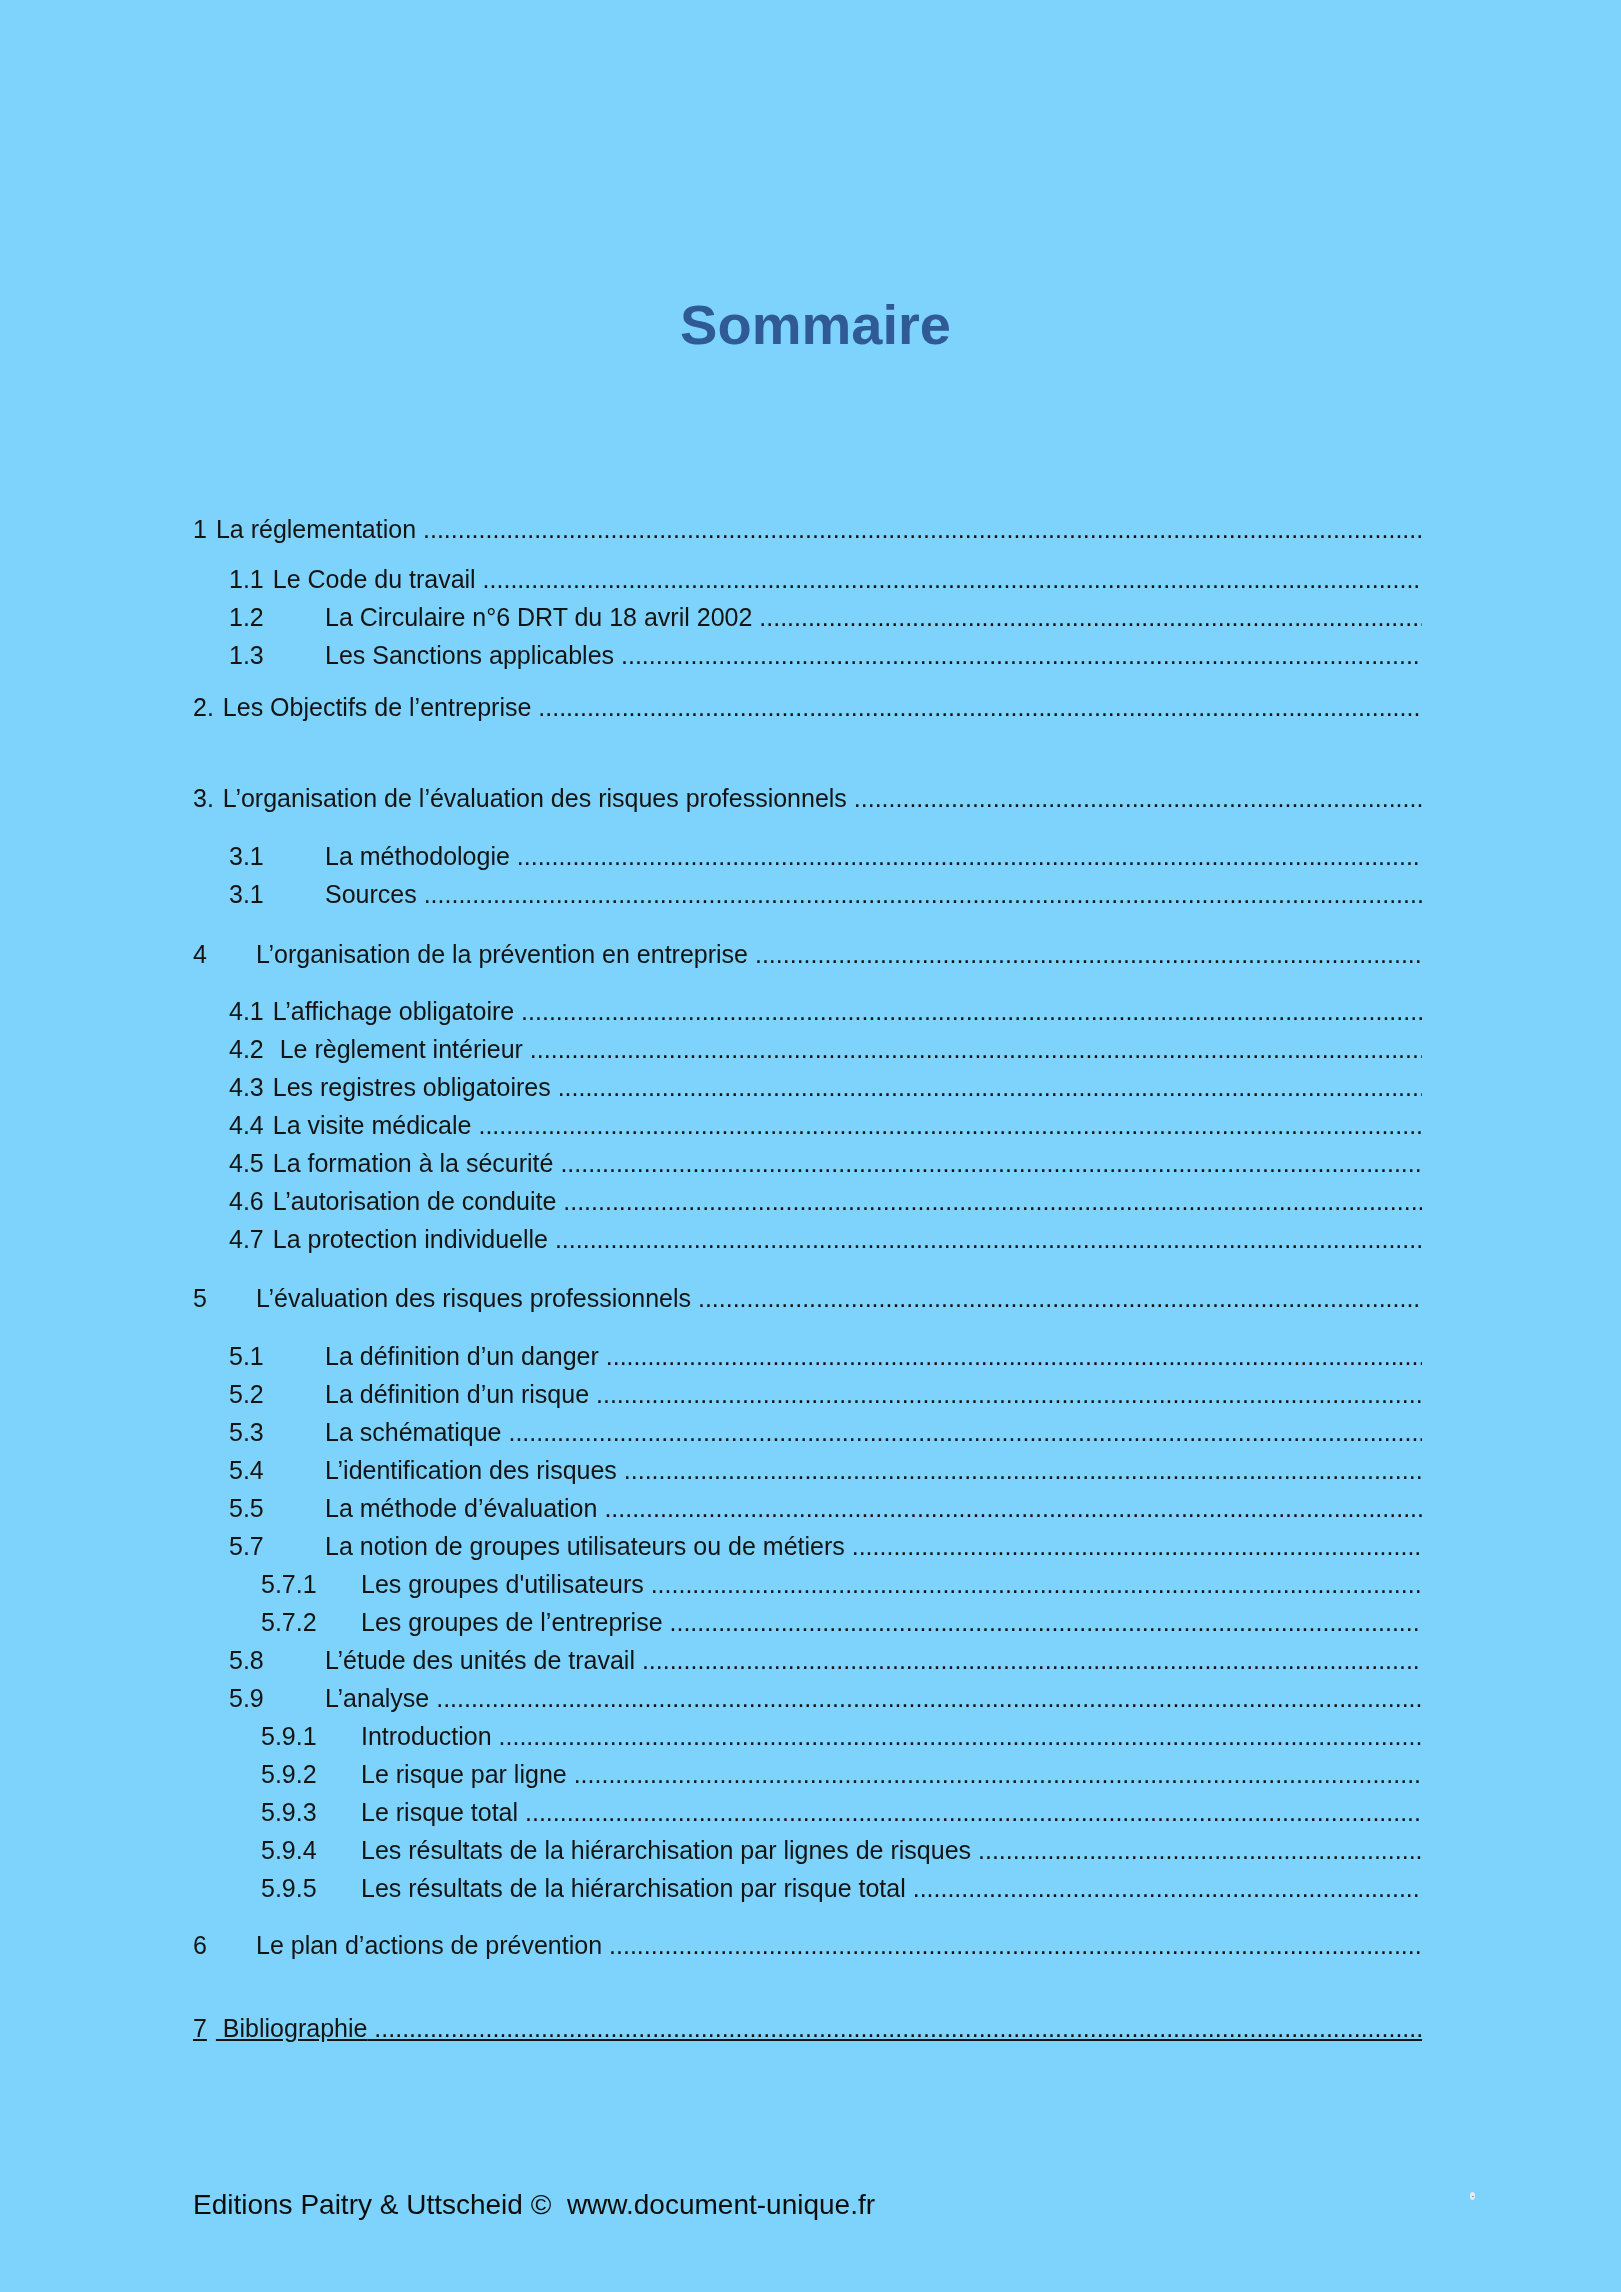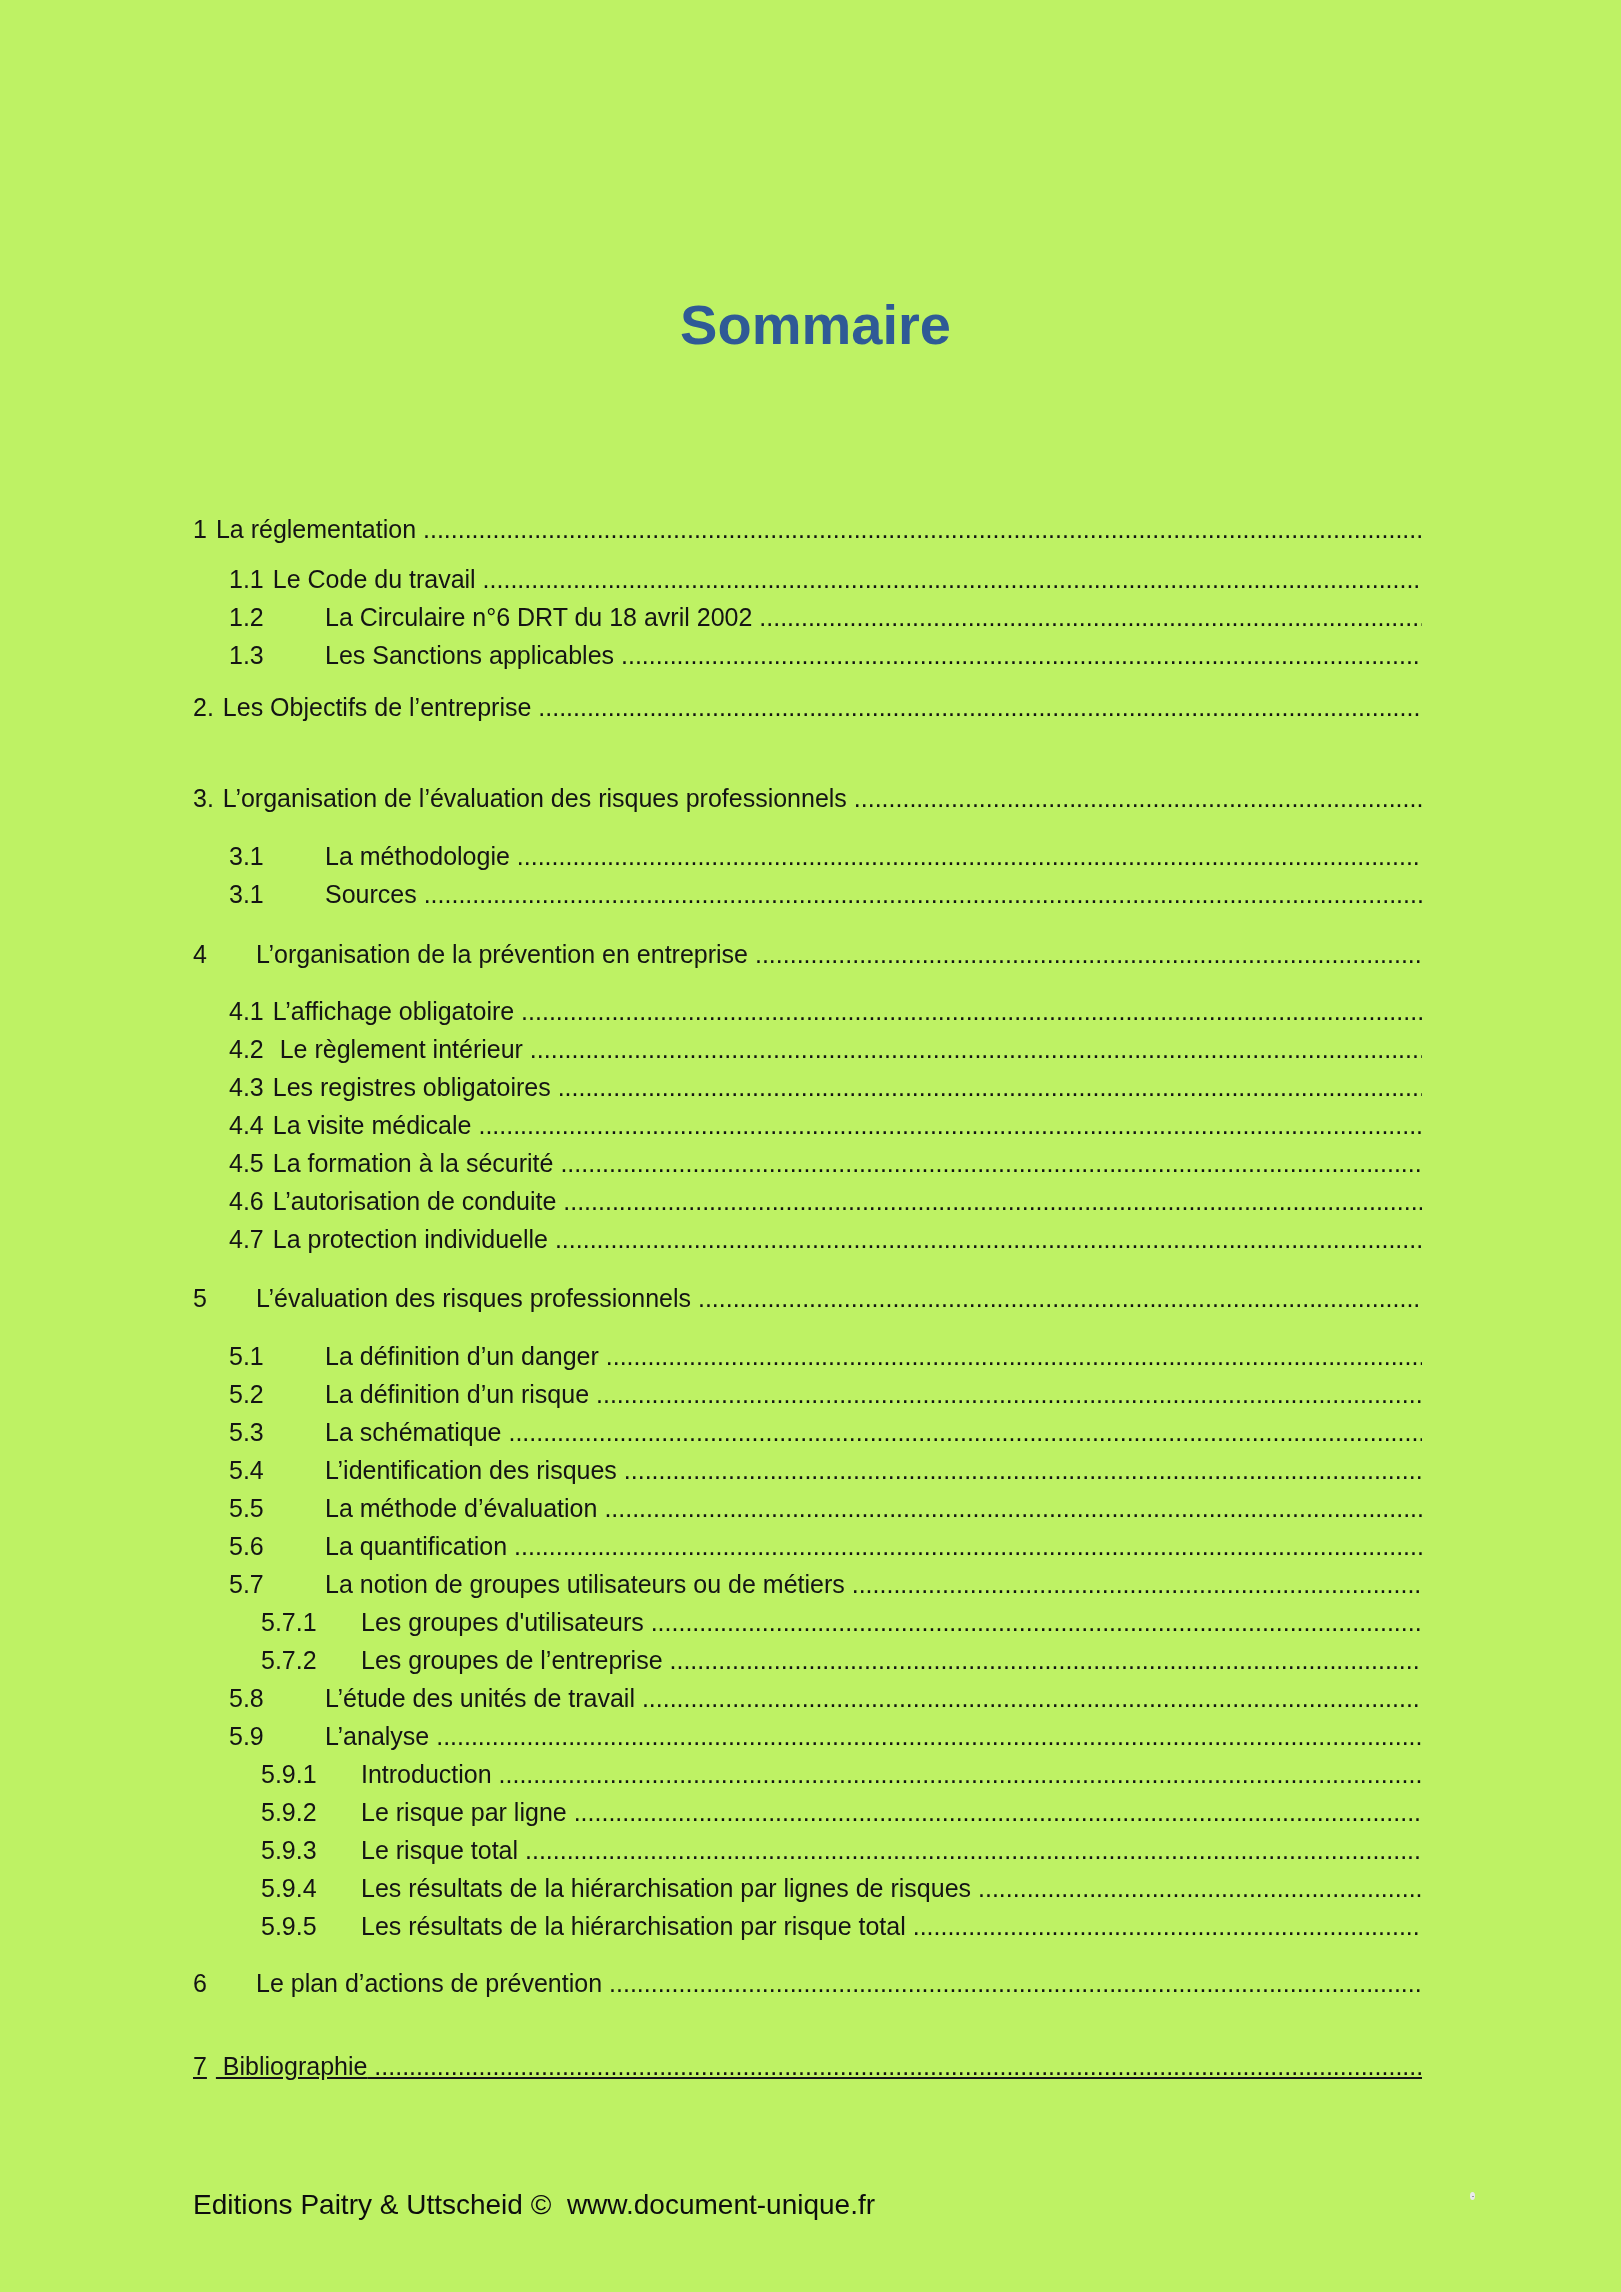--- a/index.html
+++ b/index.html
@@ -13,21 +13,21 @@
     position: relative;
     overflow: hidden;
     font-family: "Liberation Sans", "DejaVu Sans", sans-serif;
     color: #141414;
   }
   .page {
     position: absolute;
     left: 0; top: 0;
     width: 1622px;
     height: 2293px;
-    background: #bef264;
+    background: #7dd3fc;
   }
   .doc-title {
     position: absolute;
     left: 193px;
     right: 184px;
     top: 297px;
     margin: 0;
     text-align: center;
     font-size: 56px;
     line-height: 1;
@@ -117,21 +117,20 @@
     <div class="row l2 no-tab"><span class="num">4.4</span><span class="txt">La visite médicale</span><span class="leader"></span></div>
     <div class="row l2 no-tab"><span class="num">4.5</span><span class="txt">La formation à la sécurité</span><span class="leader"></span></div>
     <div class="row l2 no-tab"><span class="num">4.6</span><span class="txt">L’autorisation de conduite</span><span class="leader"></span></div>
     <div class="row l2 no-tab"><span class="num">4.7</span><span class="txt">La protection individuelle</span><span class="leader"></span></div>
     <div class="row l1 tab mt23"><span class="num">5</span><span class="txt">L’évaluation des risques professionnels</span><span class="leader"></span></div>
     <div class="row l2 tab mt22"><span class="num">5.1</span><span class="txt">La définition d’un danger</span><span class="leader"></span></div>
     <div class="row l2 tab"><span class="num">5.2</span><span class="txt">La définition d’un risque</span><span class="leader"></span></div>
     <div class="row l2 tab"><span class="num">5.3</span><span class="txt">La schématique</span><span class="leader"></span></div>
     <div class="row l2 tab"><span class="num">5.4</span><span class="txt">L’identification des risques</span><span class="leader"></span></div>
     <div class="row l2 tab"><span class="num">5.5</span><span class="txt">La méthode d’évaluation</span><span class="leader"></span></div>
-    <div class="row l2 tab"><span class="num">5.6</span><span class="txt">La quantification</span><span class="leader"></span></div>
     <div class="row l2 tab"><span class="num">5.7</span><span class="txt">La notion de groupes utilisateurs ou de métiers</span><span class="leader"></span></div>
     <div class="row l3 tab"><span class="num">5.7.1</span><span class="txt">Les groupes d'utilisateurs</span><span class="leader"></span></div>
     <div class="row l3 tab"><span class="num">5.7.2</span><span class="txt">Les groupes de l’entreprise</span><span class="leader"></span></div>
     <div class="row l2 tab"><span class="num">5.8</span><span class="txt">L’étude des unités de travail</span><span class="leader"></span></div>
     <div class="row l2 tab"><span class="num">5.9</span><span class="txt">L’analyse</span><span class="leader"></span></div>
     <div class="row l3 tab"><span class="num">5.9.1</span><span class="txt">Introduction</span><span class="leader"></span></div>
     <div class="row l3 tab"><span class="num">5.9.2</span><span class="txt">Le risque par ligne</span><span class="leader"></span></div>
     <div class="row l3 tab"><span class="num">5.9.3</span><span class="txt">Le risque total</span><span class="leader"></span></div>
     <div class="row l3 tab"><span class="num">5.9.4</span><span class="txt">Les résultats de la hiérarchisation par lignes de risques</span><span class="leader"></span></div>
     <div class="row l3 tab"><span class="num">5.9.5</span><span class="txt">Les résultats de la hiérarchisation par risque total</span><span class="leader"></span></div>

